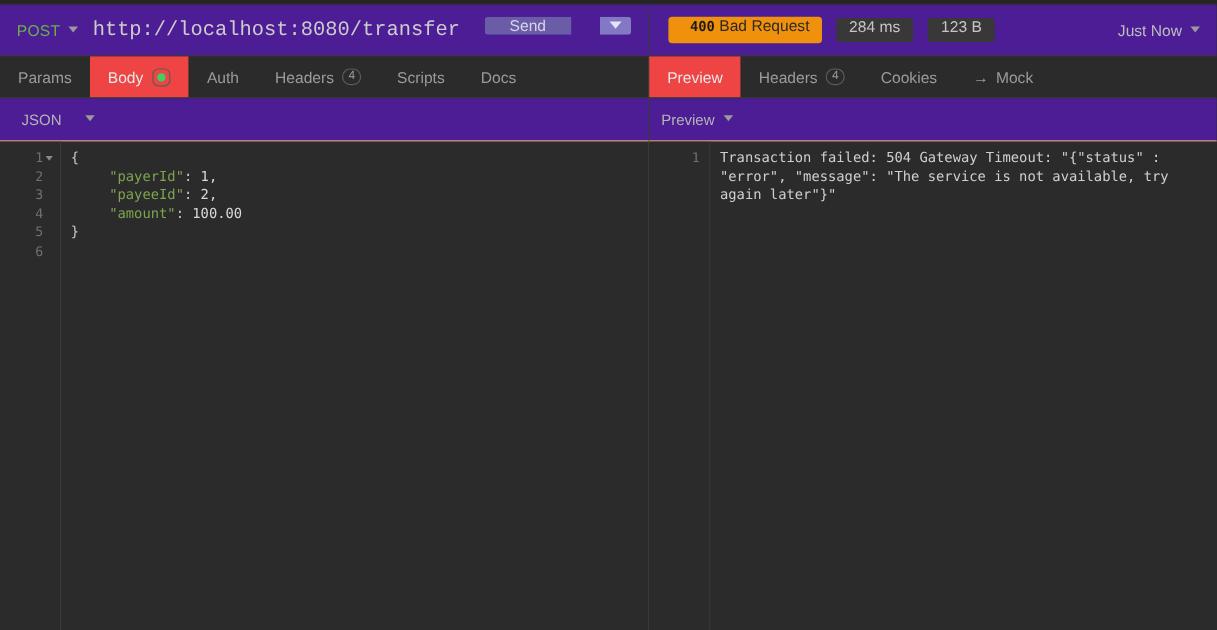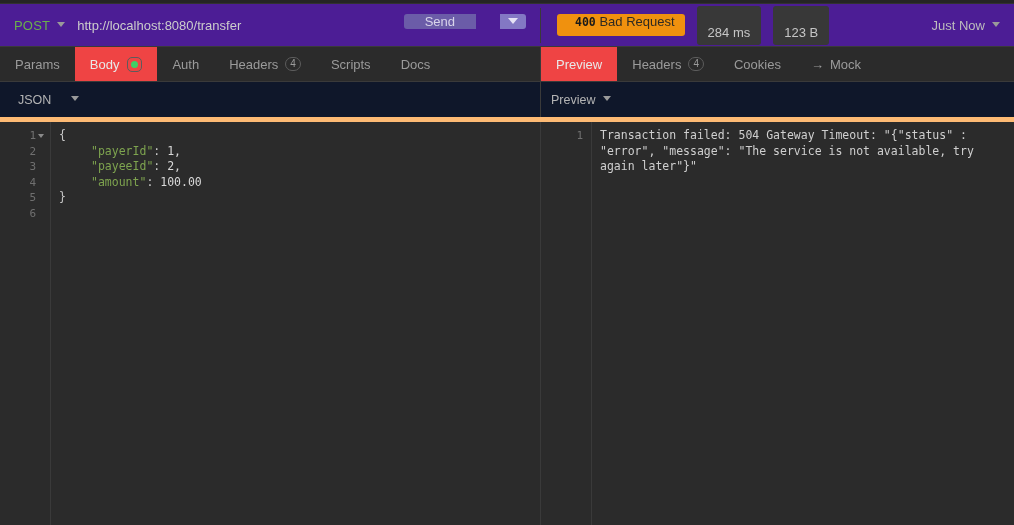--- a/index.html
+++ b/index.html
@@ -61,25 +61,26 @@
     border-right: 4px solid transparent;
     border-top: 5px solid #9a9a9a;
     margin-left: 7px;
     vertical-align: middle;
     position: relative;
     top: -1px;
   }
   .method-wrap { display: flex; align-items: center; margin-right: 12px; }
   .url-text {
     flex: 1;
-    font-size: 13px;
+    font-size: 17px;
     color: #cccccc;
     white-space: nowrap;
     overflow: hidden;
     text-overflow: ellipsis;
+    font-family: Liberation Mono, monospace;
   }
   .send-group {
     display: flex;
     align-items: stretch;
     margin: 6px 14px 14px 8px;
     border-radius: 3px;
     overflow: hidden;
     flex: none;
     gap: 24px;
   }
@@ -125,21 +126,21 @@
     border-radius: 3px;
     white-space: nowrap;
     line-height: 1;
   }
   .status-badge .code { font-weight: bold; color: #1a1a1a; }
   .status-badge .txt { color: #2e2a22; }
   .meta-chip {
     background: #383838;
     color: #c6c6c6;
     font-size: 13px;
-    padding: 20px 11px 6px;
+    padding: 1px 11px 6px;
     border-radius: 3px;
     margin-left: 12px;
     line-height: 1;
     white-space: nowrap;
   }
   .spacer { flex: 1; }
   .when {
     font-size: 13px;
     color: #bdbdbd;
     display: flex;
@@ -219,22 +220,22 @@
     font-size: 13px;
     color: #9b9b9b;
     line-height: 1;
   }
 
   
   .subrow {
     height: 35px;
     flex: none;
     display: flex;
-    background: #0f172a;
-    border-bottom: 5px solid #fdba74;
+    background: #4c1d95;
+    border-bottom: 1px solid #fdba74;
   }
   .sub-left {
     width: 541px;
     flex: none;
     display: flex;
     align-items: center;
     padding-left: 18px;
     box-sizing: border-box;
     border-right: 1px solid #3a3a3a;
   }

